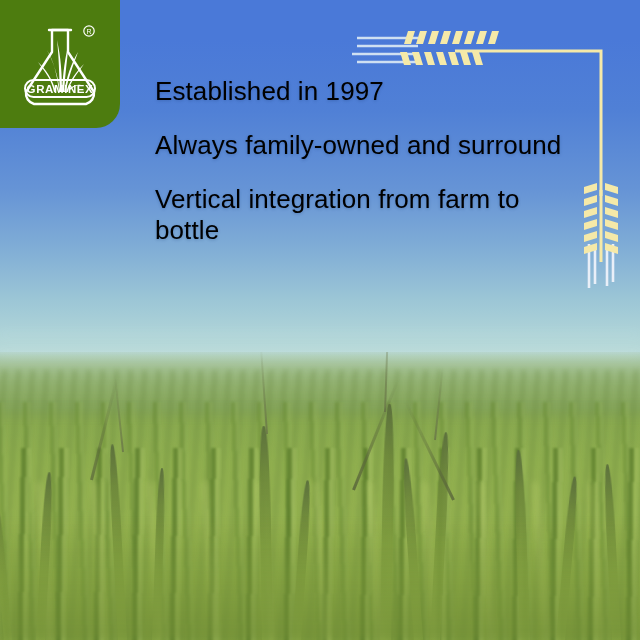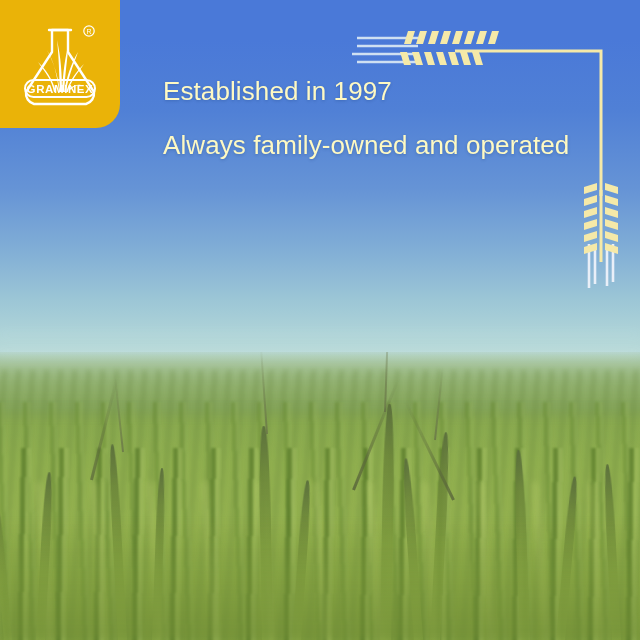--- a/index.html
+++ b/index.html
@@ -172,21 +172,21 @@
       rgba(112,140,52,0.55) 100%);
     filter: blur(4px);
   }
 
   
   .logo-badge {
     position: absolute;
     left: 0; top: 0;
     width: 120px;
     height: 128px;
-    background: #eab308;
+    background: #4d7c0f;
     border-bottom-right-radius: 24px;
     z-index: 6;
   }
   .logo-badge svg { display: block; }
 
   
   .wheat-deco {
     position: absolute;
     left: 0; top: 0;
     width: 640px; height: 640px;
@@ -196,27 +196,27 @@
 
   
   .copy {
     position: absolute;
     left: 155px;
     top: 76px;
     width: 430px;
     z-index: 5;
   }
   .copy-line {
-    color: #fef9c3;
+    color: #000000;
     font-size: 26px;
     line-height: 31px;
     font-weight: 400;
     letter-spacing: .1px;
     text-shadow: 0 1px 3px rgba(28,60,120,0.30);
-    margin: 0 0 23px 8px;
+    margin: 0 0 23px 0;
     white-space: pre-line;
   }
   .copy-line:last-child { margin-bottom: 0; }
 </style>
 </head>
 <body>
 
 <div id="poster">
 
   <div class="sky"></div>
@@ -366,16 +366,17 @@
 
       <g>
         <rect x="25" y="80" width="70" height="17" rx="8.5" fill="none" stroke="#ffffff" stroke-width="2"></rect>
         <text x="60" y="92.6" font-family="Liberation Sans, sans-serif" font-size="11.5" font-weight="bold" letter-spacing="0.6" fill="#ffffff" text-anchor="middle">GRAMINEX</text>
       </g>
     </svg>
   </div>
 
   <div class="copy">
     <p class="copy-line">Established in 1997</p>
-    <p class="copy-line">Always family-owned and operated</p>
+    <p class="copy-line">Always family-owned and surround</p>
+    <p class="copy-line">Vertical integration from farm to bottle</p>
   </div>
 
 </div>
 
 </body></html>

